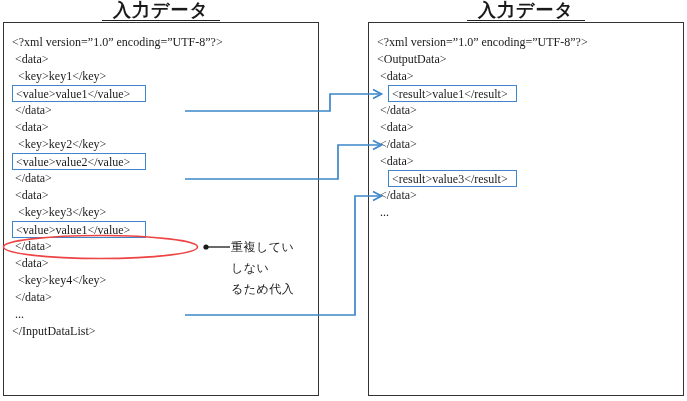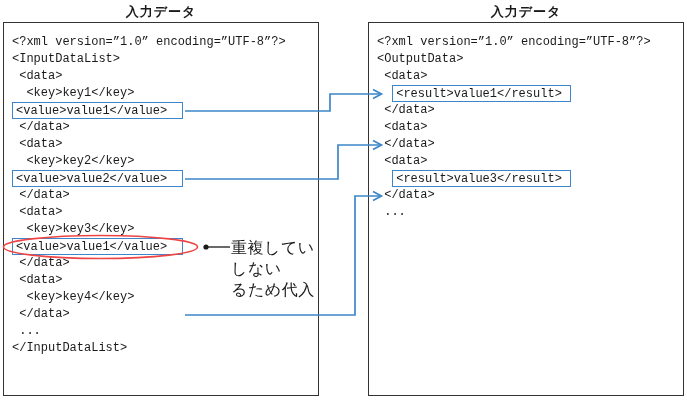--- a/index.html
+++ b/index.html
@@ -9,62 +9,61 @@
     --panel-border:#333333;
   }
   html,body{margin:0;padding:0;background:#ffffff;}
   .canvas{
     position:relative;width:687px;height:401px;background:#fff;overflow:hidden;
     font-family:"DejaVu Sans","Liberation Sans",sans-serif;color:var(--ink);
   }
   .title-wrap{position:absolute;top:1px;width:316px;text-align:center;}
   .title-wrap.l{left:3px;} .title-wrap.r{left:368px;}
   .panel-title{
-    display:inline-block;font-size:13px;font-weight:bold;letter-spacing:1px;
+    display:inline-block;font-size:18px;font-weight:bold;letter-spacing:1px;
     line-height:16px;padding:0 11px 2px 11px;border-bottom:1.2px solid #222;
   }
   .panel{
     position:absolute;top:22px;width:316px;height:374px;box-sizing:border-box;
     border:1.5px solid var(--panel-border);background:#fff;
     padding:11px 0 0 8px;overflow:hidden;
   }
   .panel.l{left:3px;} .panel.r{left:368px;}
   .code{
-    font-family:Liberation Mono, monospace;
+    font-family:Liberation Serif, serif;
     font-size:12px;line-height:17px;color:var(--ink);
   }
   .code-line{white-space:pre;height:17px;}
   .tag-box{
     border:1.5px solid var(--accent);
     padding:0.5px 15px 0.5px 3px;
     white-space:pre;
   }
   .panel.r .tag-box{padding:0.5px 8px 0.5px 3px;margin-left:8px;}
   .annotation{
     position:absolute;left:231px;top:236.5px;
-    font-size:16px;line-height:21px;letter-spacing:0.5px;color:var(--ink);
+    font-size:12px;line-height:21px;letter-spacing:0.5px;color:var(--ink);
   }
   .overlay{position:absolute;left:0;top:0;pointer-events:none;}
 </style>
 </head>
 <body>
 
 <div class="canvas">
 
   <div class="title-wrap l">
     <span class="panel-title">入力データ</span>
   </div>
   <div class="title-wrap r">
     <span class="panel-title">入力データ</span>
   </div>
 
   <div class="panel l code">
     <div>
         <div class="code-line">&lt;?xml version=”1.0” encoding=”UTF-8”?&gt;</div>
-        <div class="code-line">&lt;InputDataList&gt;</div>
         <div class="code-line"> &lt;data&gt;</div>
         <div class="code-line">  &lt;key&gt;key1&lt;/key&gt;</div>
         <div class="code-line"><span class="tag-box">&lt;value&gt;value1&lt;/value&gt;</span></div>
         <div class="code-line"> &lt;/data&gt;</div>
         <div class="code-line"> &lt;data&gt;</div>
         <div class="code-line">  &lt;key&gt;key2&lt;/key&gt;</div>
         <div class="code-line"><span class="tag-box">&lt;value&gt;value2&lt;/value&gt;</span></div>
         <div class="code-line"> &lt;/data&gt;</div>
         <div class="code-line"> &lt;data&gt;</div>
         <div class="code-line">  &lt;key&gt;key3&lt;/key&gt;</div>

